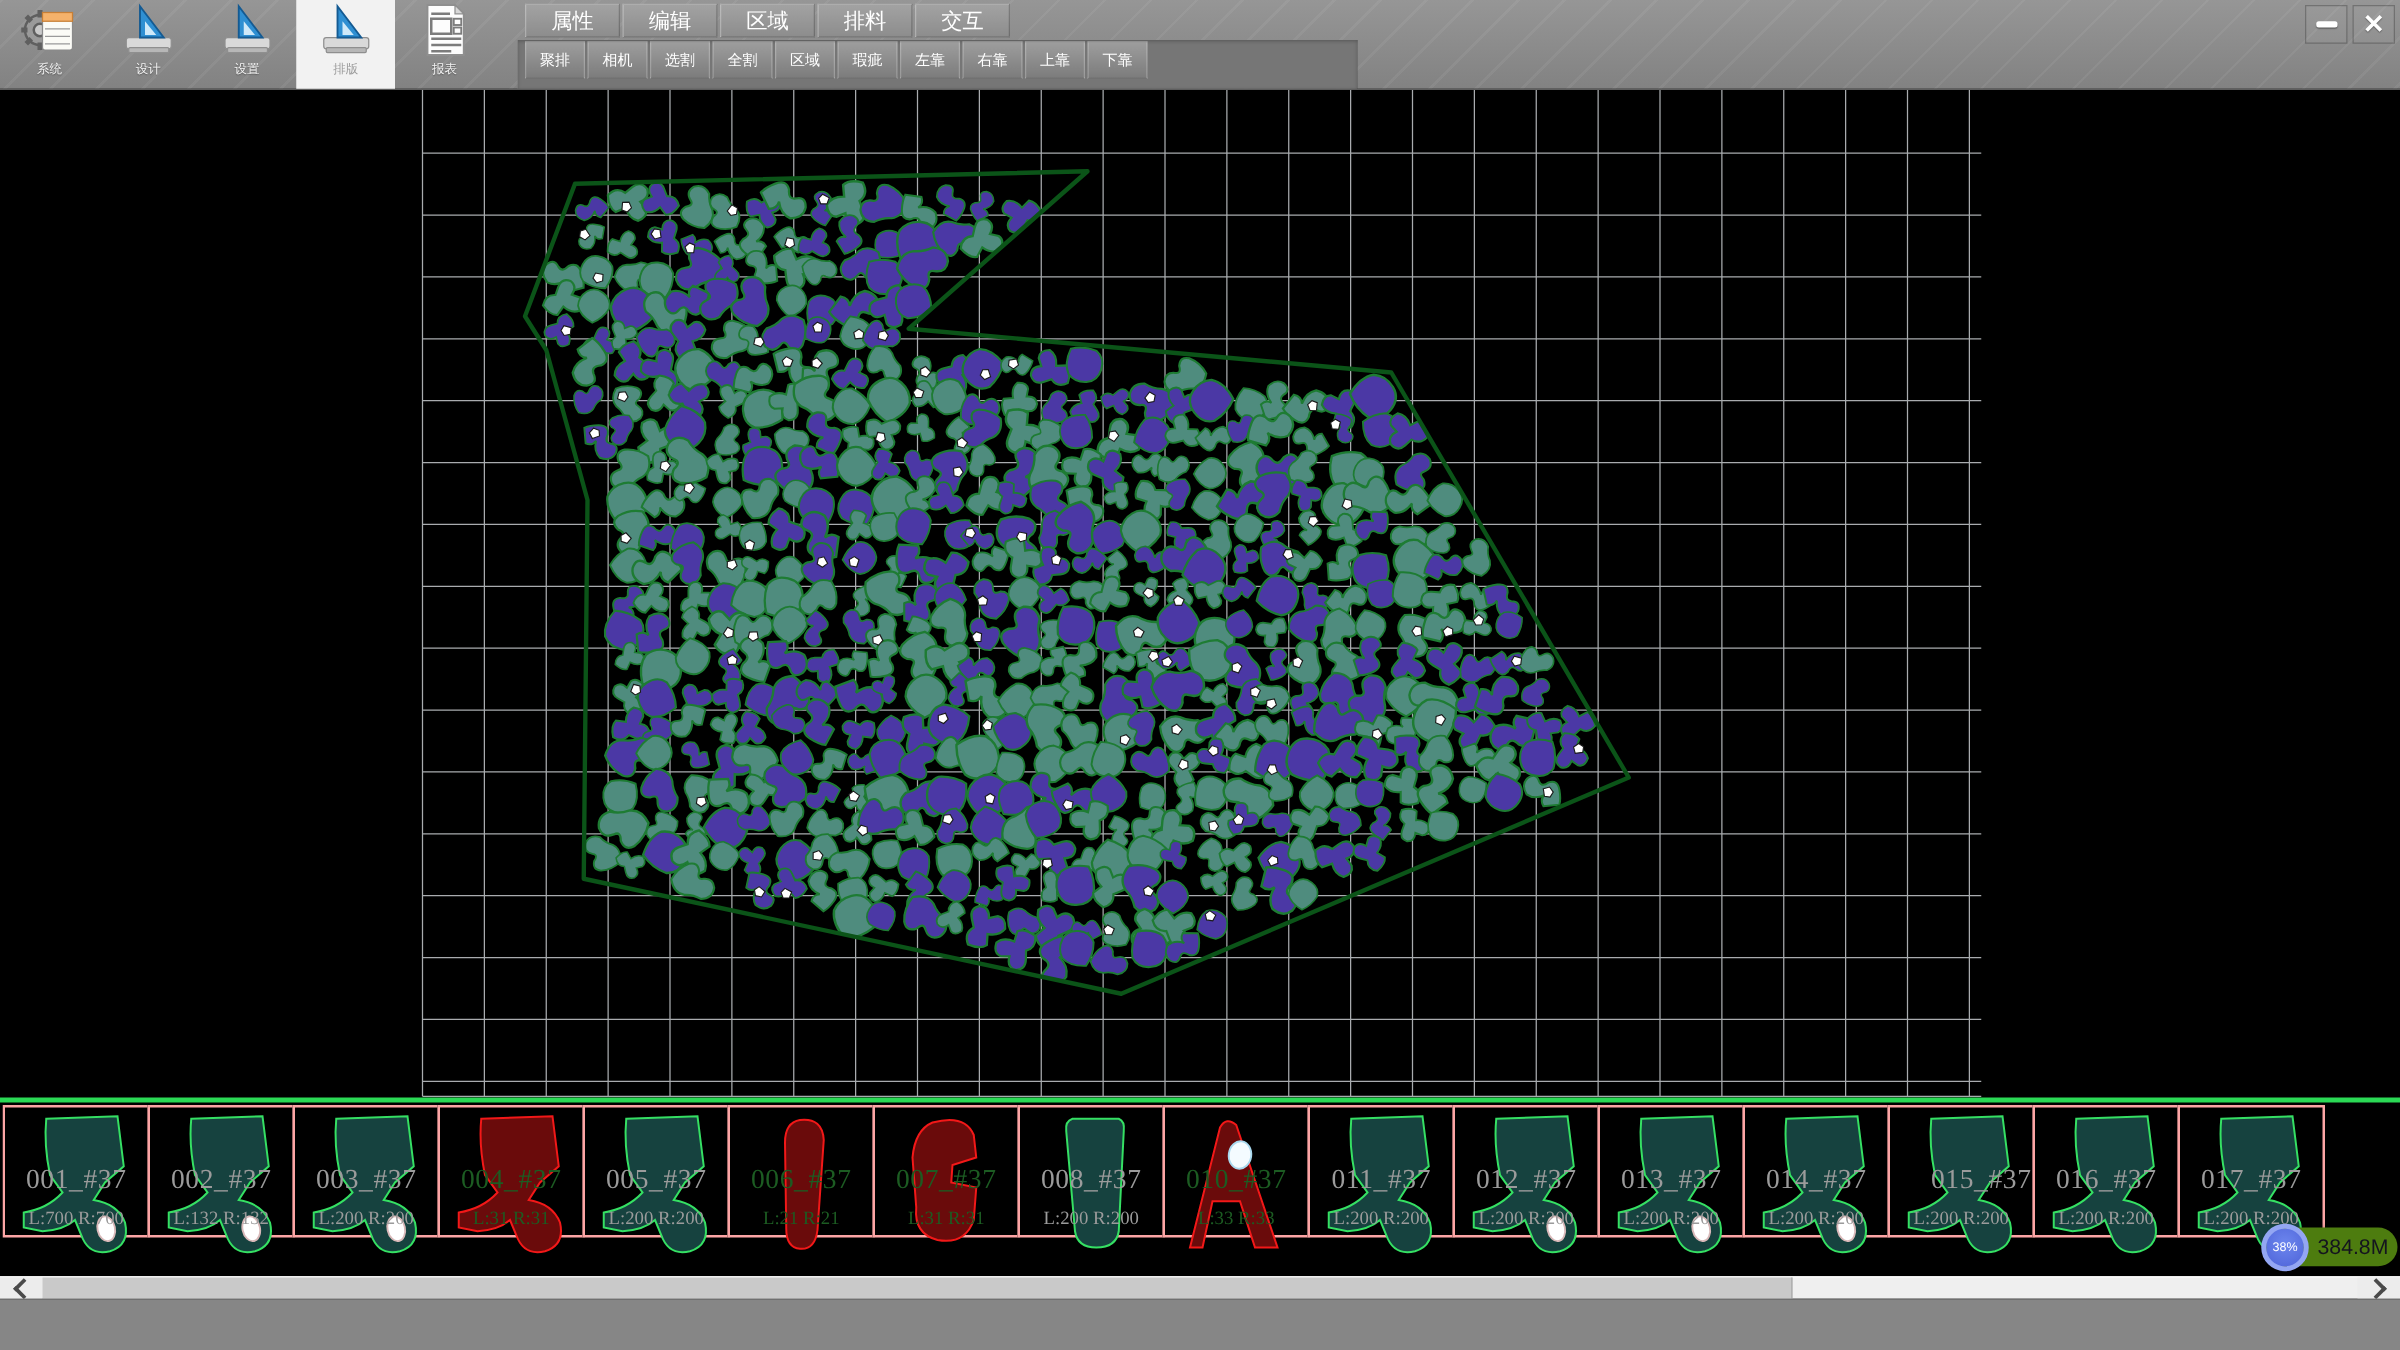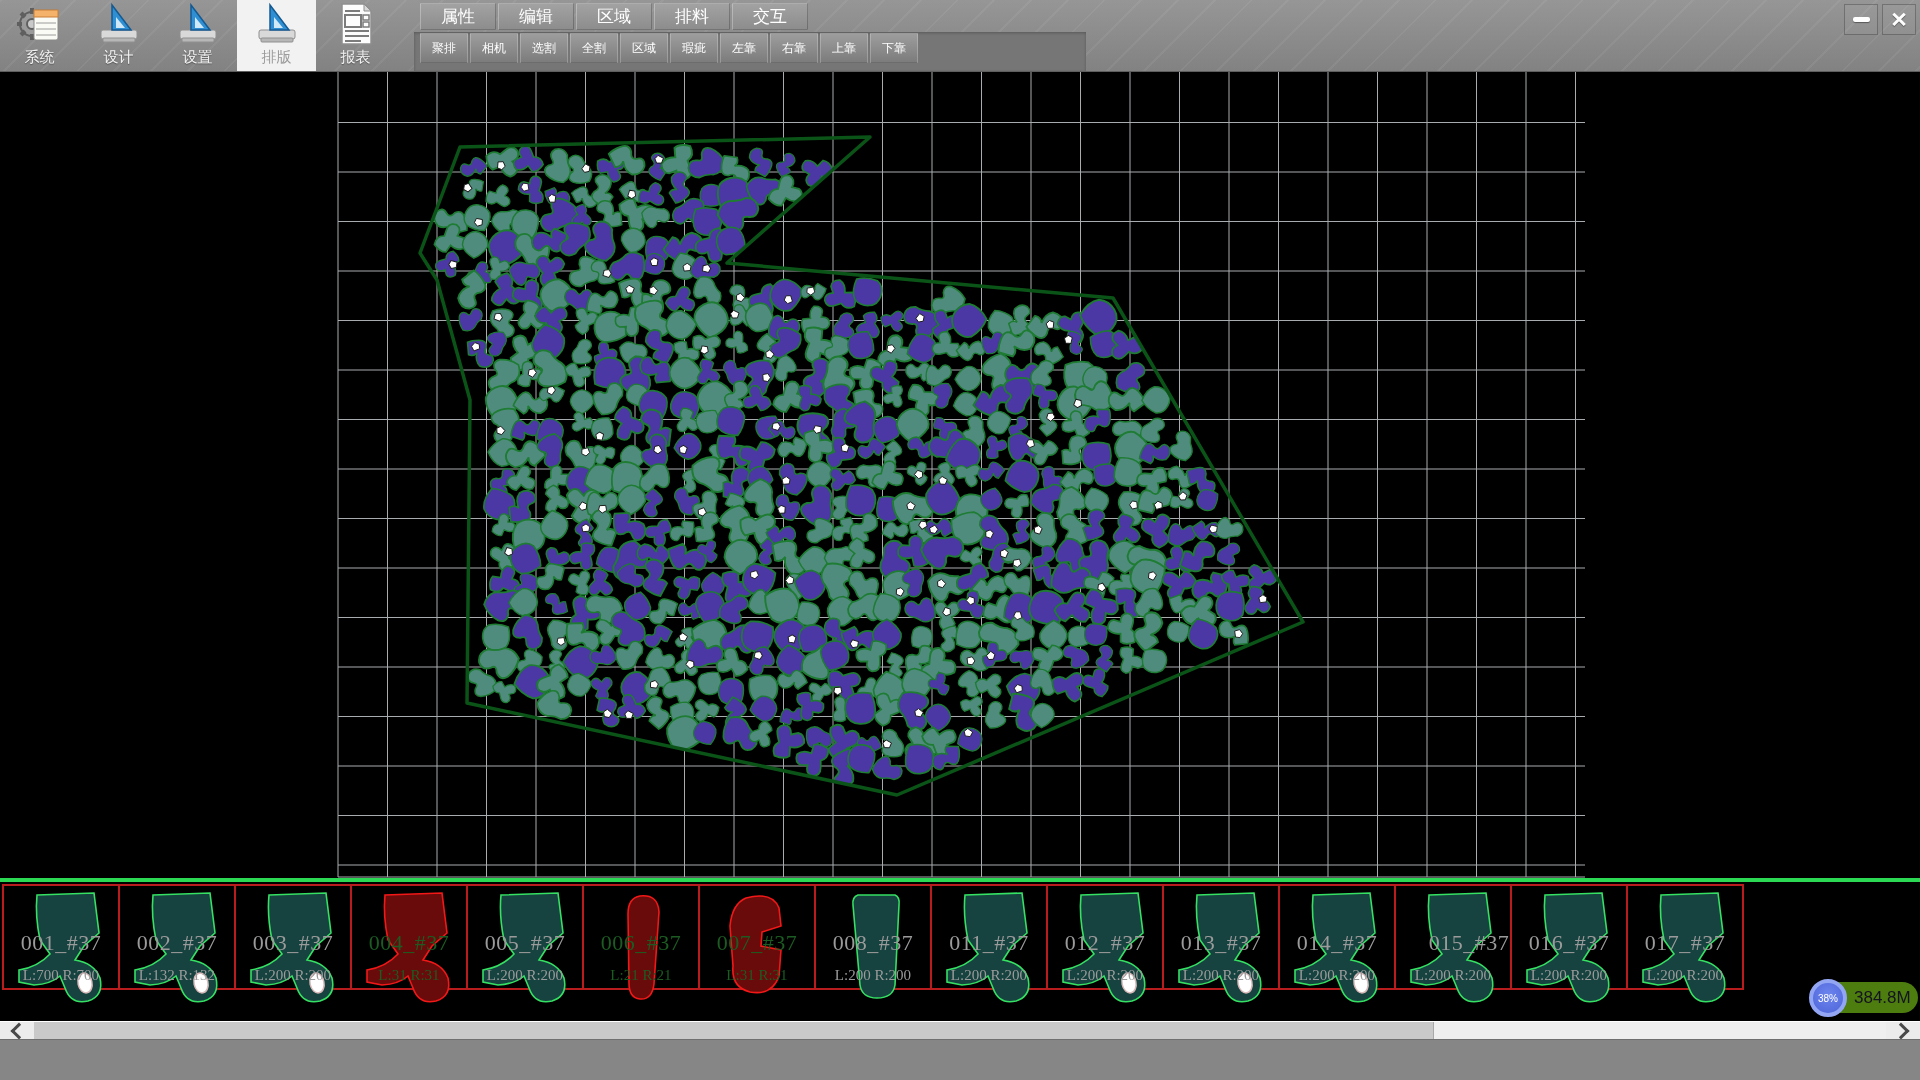--- a/index.html
+++ b/index.html
@@ -10,21 +10,21 @@
   .titlebar{position:absolute;left:0;top:0;width:1920px;height:72px;
     background:
       repeating-linear-gradient(135deg, rgba(255,255,255,0.055) 0 2px, transparent 2px 26px),
       linear-gradient(#969696,#828282);
     border-bottom:1px solid #5e5e5e;box-sizing:border-box;}
   .app-icons{position:absolute;left:0;top:0;height:71px;display:flex;}
   .app-btn{width:79px;height:71px;display:flex;flex-direction:column;align-items:center;
     justify-content:flex-start;padding-top:2px;box-sizing:border-box;cursor:default;}
   .app-btn.selected{background:#f2f2f2;}
   .app-ico{width:46px;height:44px;}
-  .app-label{font-size:15px;color:#f2f2f2;text-shadow:0 1px 1px rgba(0,0,0,0.35);margin-top:2px;}
+  .app-label{font-size:10px;color:#f2f2f2;text-shadow:0 1px 1px rgba(0,0,0,0.35);margin-top:2px;}
   .app-btn.selected .app-label{color:#9b9b9b;text-shadow:none;}
 
   .menu-rows{position:absolute;left:420px;top:0;}
   .tab-row{position:absolute;left:0;top:3px;display:flex;height:27px;}
   .tab{width:76px;height:27px;margin-right:2px;display:flex;align-items:center;justify-content:center;
     color:#fff;font-size:17px;background:linear-gradient(#a2a2a2,#8d8d8d);
     border:1px solid rgba(255,255,255,0.28);border-bottom-color:rgba(0,0,0,0.28);
     border-right-color:rgba(0,0,0,0.22);box-sizing:border-box;}
   .tool-band{position:absolute;left:-6px;top:32px;width:672px;height:39px;background:#767676;
     box-shadow:inset 0 1px 3px rgba(0,0,0,0.25);}
@@ -41,21 +41,21 @@
 
   
   .canvas-wrap{position:absolute;left:0;top:72px;width:1920px;height:806px;background:#000;}
   .canvas-wrap svg{display:block;}
 
   
   .thumb-strip{position:absolute;left:0;top:878px;width:1920px;height:143px;background:#000;}
   .thumb-topline{position:absolute;left:0;top:0;width:1920px;height:4px;background:#2bd955;}
   .cells{position:absolute;left:2px;top:6px;height:131px;display:flex;overflow:hidden;width:1918px;}
   .cell{position:relative;width:118px;height:106px;flex:0 0 118px;background:#000;
-    border:2px solid #b91c1c;box-sizing:border-box;margin-right:-2px;}
+    border:2px solid #fca5a5;box-sizing:border-box;margin-right:-2px;}
   .cell svg{position:absolute;left:0;top:0;}
   .cell-name{position:absolute;left:0;top:44px;width:100%;text-align:center;
     font-family:"Liberation Serif",serif;font-size:22px;letter-spacing:0.5px;}
   .cell-lr{position:absolute;left:0;bottom:4px;width:100%;text-align:center;
     font-family:"Liberation Serif",serif;font-size:15px;}
 
   
   .badge{position:absolute;left:1812px;top:982px;width:106px;height:31px;background:#4d7c0f;
     border-radius:16px;box-shadow:0 2px 6px rgba(0,0,0,0.45);}
   .badge-circle{position:absolute;left:-3px;top:-3px;width:30px;height:30px;border-radius:50%;
@@ -915,20 +915,28 @@
 
     <div class="cell">
       <svg width="118" height="131" viewBox="0 0 118 131">
             <path d="M42,9 L79,9 Q84,11 83,19 L79,99 Q77,112 61,112 Q46,112 44,99 L37,19 Q36,11 42,9 Z" fill="#16423f" stroke="#35e063" stroke-width="1.6"></path>
           </svg>
       <div class="cell-name" style="color: rgb(155, 155, 155);">008_#37</div>
       <div class="cell-lr" style="color: rgb(155, 155, 155);">L:200 R:200</div>
     </div>
 
 
+    <div class="cell">
+      <svg width="118" height="131" viewBox="0 0 118 131">
+            <path d="M20,112 L44,16 Q49,7 57,14 L90,112 L72,112 L60,75 L38,75 L30,112 Z" fill="#6a0b0b" stroke="#f21818" stroke-width="1.6"></path>
+            <ellipse cx="60" cy="38" rx="9" ry="11" transform="rotate(8 60 38)" fill="#f4fbff" stroke="#a8d8ee" stroke-width="1.5"></ellipse>
+          </svg>
+      <div class="cell-name" style="color: rgb(28, 92, 34);">010_#37</div>
+      <div class="cell-lr" style="color: rgb(28, 92, 34);">L:33 R:33</div>
+    </div>
 
     <div class="cell">
       <svg width="118" height="131" viewBox="0 0 118 131">
             <path d="M33,9 L90,7 L95,47 L80,60 L71,74 Q90,77 96,92 Q100,110 84,115 Q67,119 61,102 L56,90 Q47,98 30,99 L15,96 L15,84 Q34,81 46,68 L36,54 Q31,30 33,9 Z" fill="#16423f" stroke="#35e063" stroke-width="1.6"></path>
           </svg>
       <div class="cell-name" style="color: rgb(155, 155, 155);">011_#37</div>
       <div class="cell-lr" style="color: rgb(155, 155, 155);">L:200 R:200</div>
     </div>
 
     <div class="cell">

